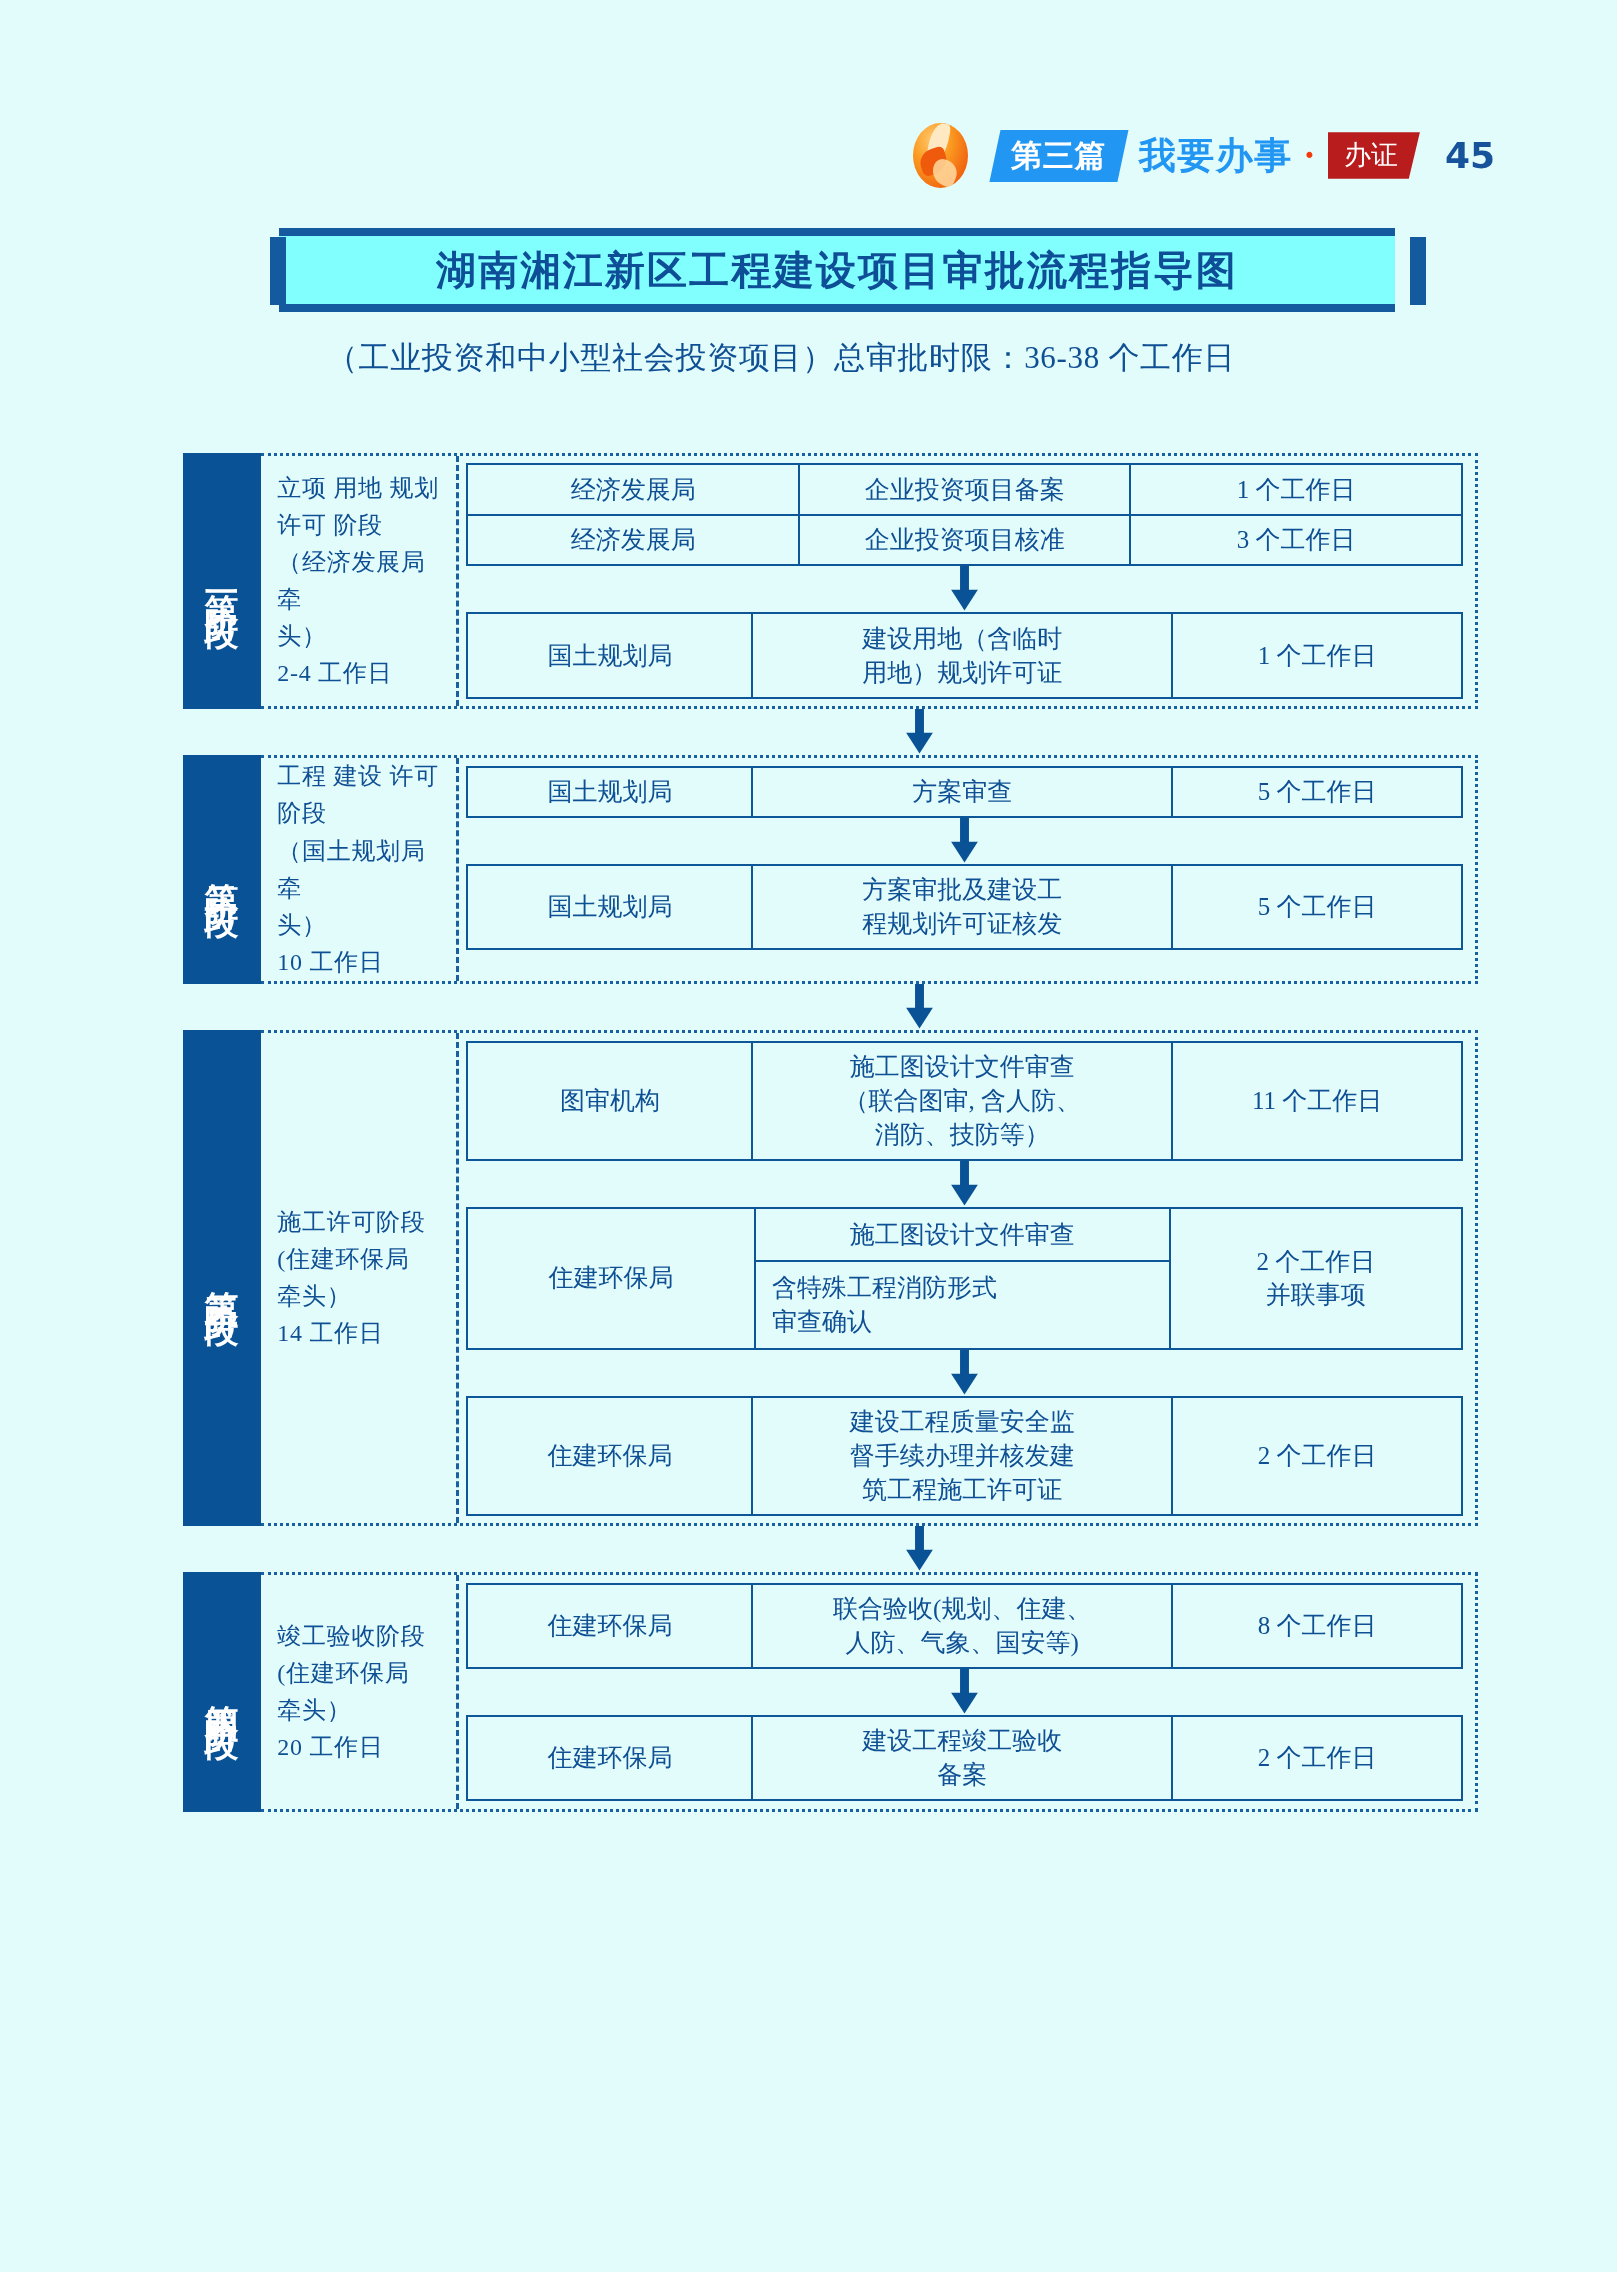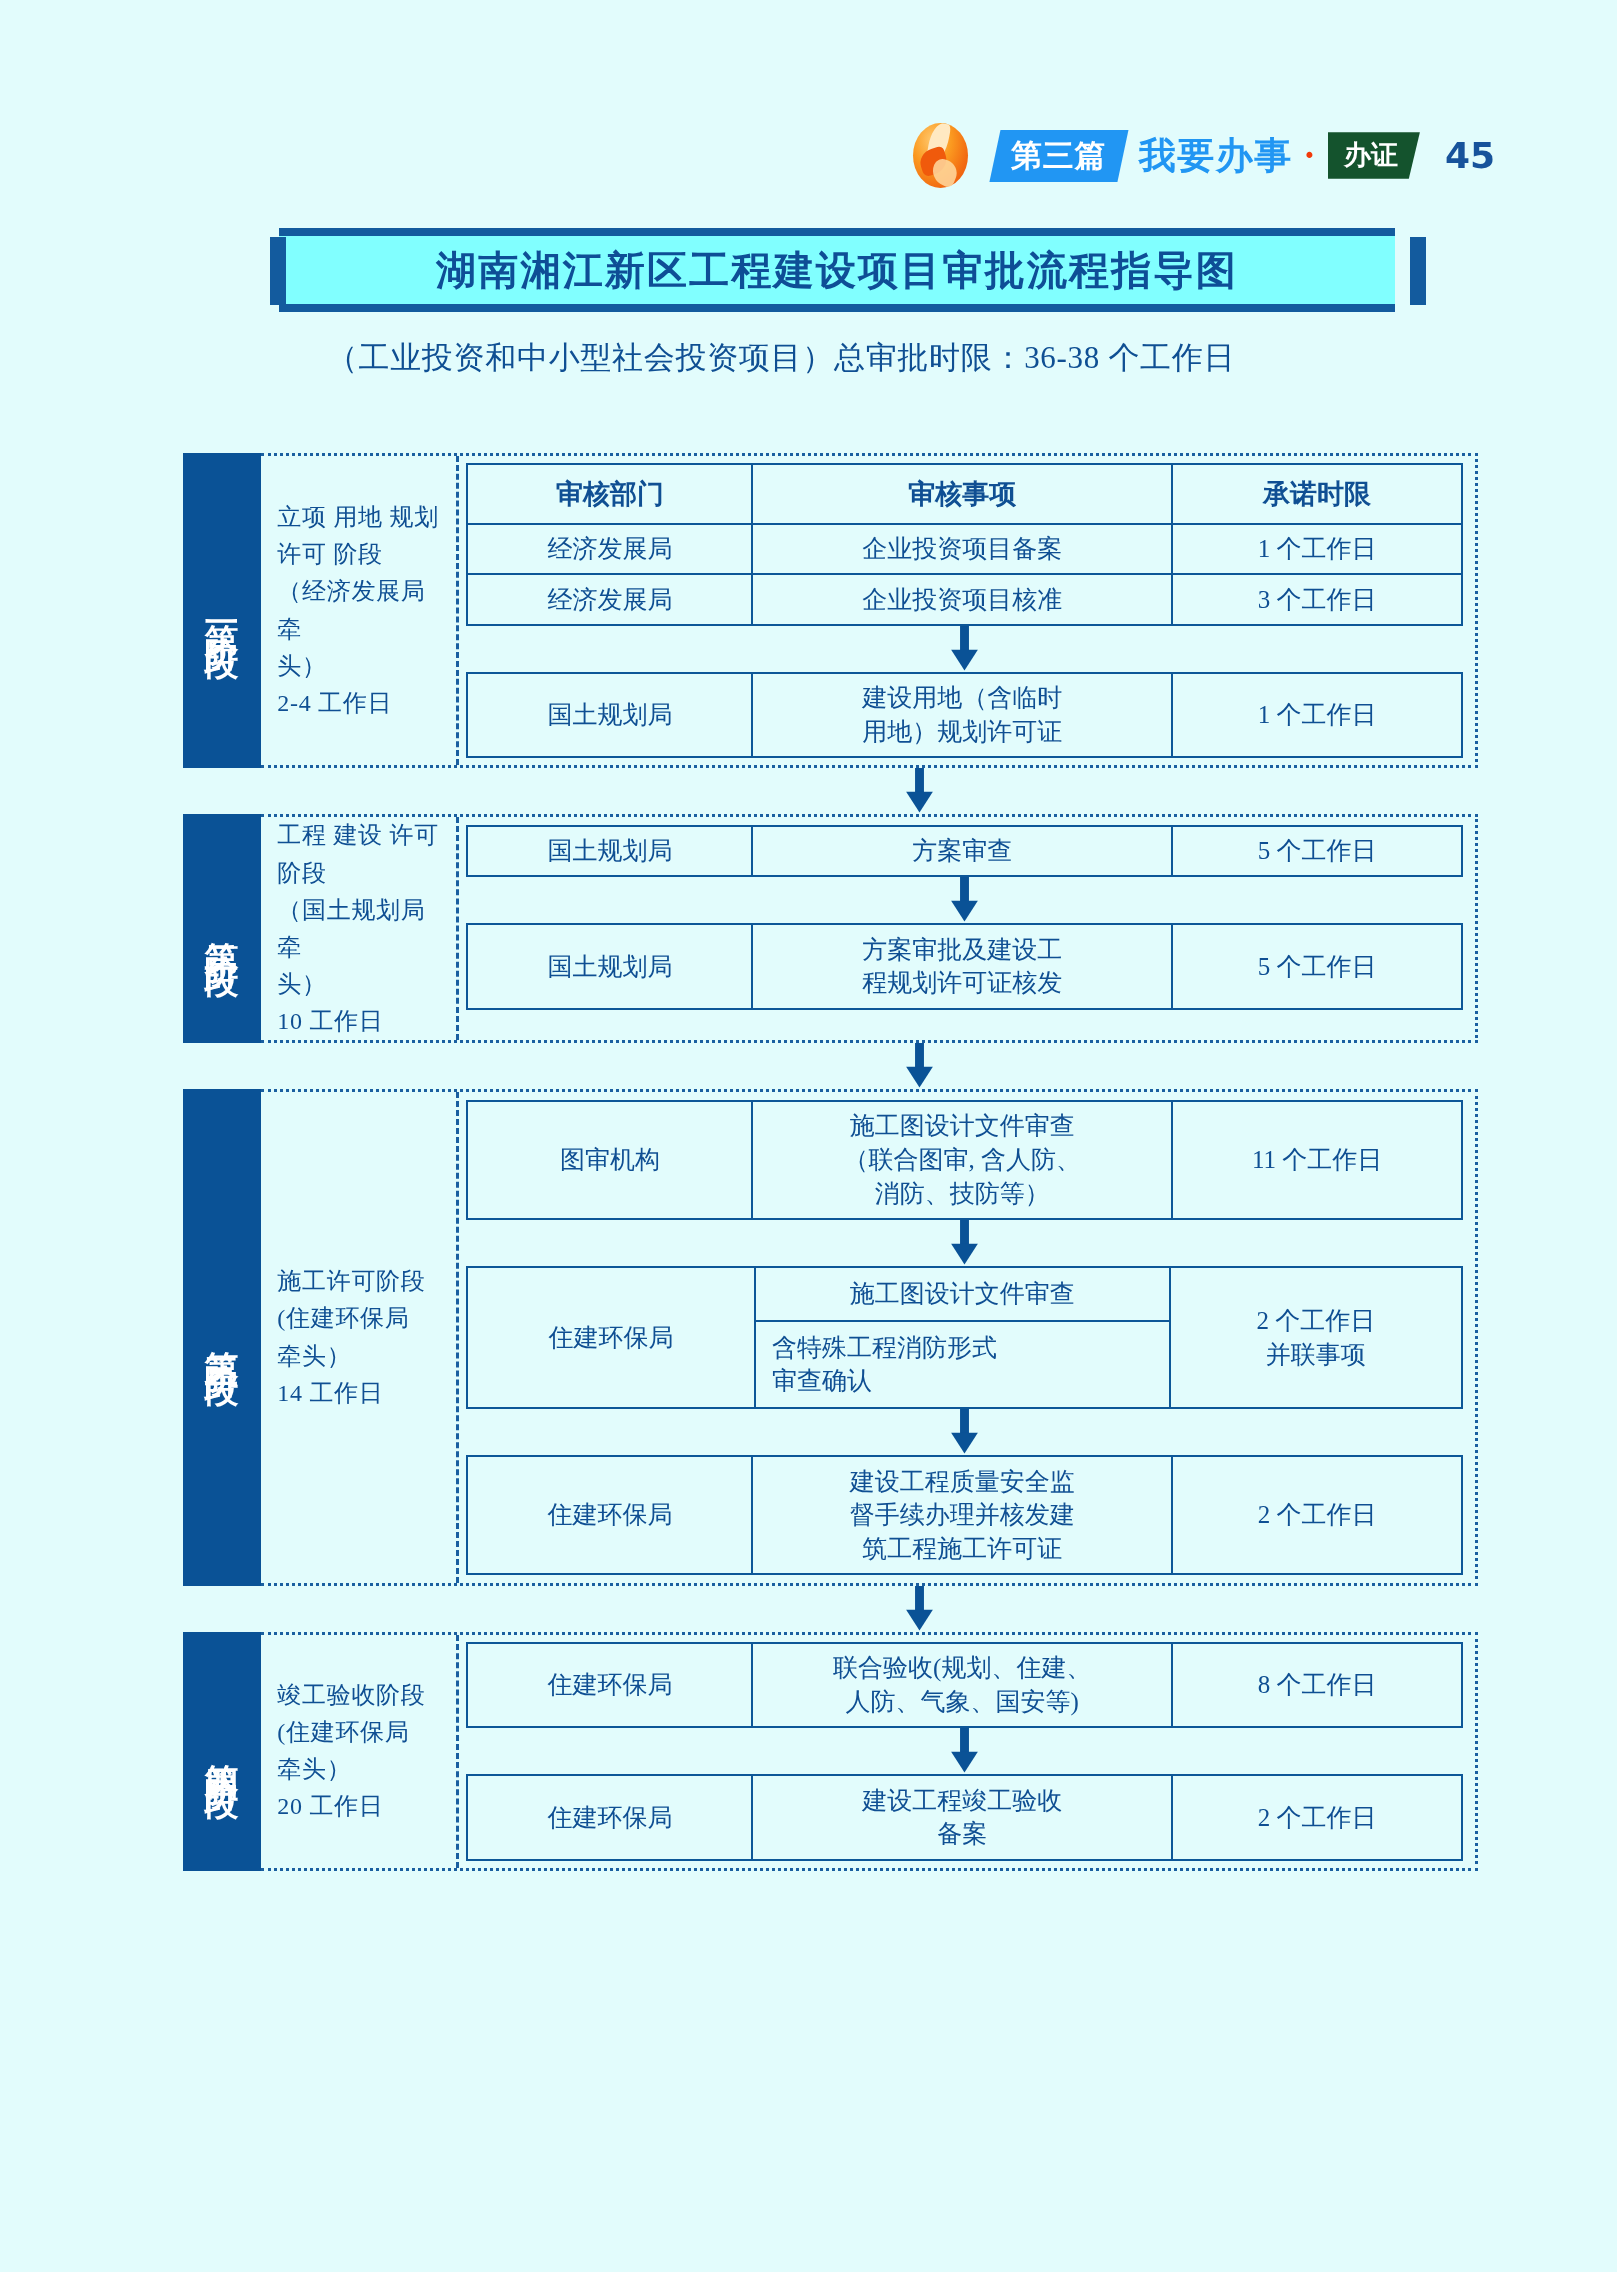--- a/index.html
+++ b/index.html
@@ -44,22 +44,22 @@
     transform:skewX(-12deg);
     margin-right:16.3px;letter-spacing:0.7px;
   }
   .badge-blue span{display:inline-block;transform:skewX(12deg);}
   .head-title{
     color:#2196F3;font-family:"DejaVu Sans", sans-serif;font-weight:bold;
     font-size:37px;letter-spacing:1.5px;margin-right:10.4px;white-space:nowrap;
   }
   .head-dot{color:#F23A0A;font-size:37px;font-weight:bold;margin-right:12px;}
   .badge-red{
-    background:#14532d;color:#FFFFFF;
-    font-family:"DejaVu Sans", sans-serif;font-weight:bold;font-size:27px;line-height:1;
+    background:#b91c1c;color:#FFFFFF;
+    font-family:"DejaVu Sans", sans-serif;font-weight:normal;font-size:27px;line-height:1;
     padding:9px 22px 10.4px 16.3px;
     clip-path:polygon(0 0, 100% 0, 88% 100%, 0 100%);
     margin-right:25px;
   }
   .page-num{
     color:#17539B;font-family:"DejaVu Sans", sans-serif;font-weight:bold;
     font-size:36px;line-height:1;
   }
 
   
@@ -191,25 +191,20 @@
       <div class="stage-desc">
         <div class="stage-desc-inner" style="white-space:pre-line">立项 用地 规划
 许可 阶段
 （经济发展局牵
 头）
 2-4 工作日</div>
       </div>
       <div class="stage-tables">
         <table class="tbl">
           <tbody>
-              <tr>
-            <th class="col-a">审核部门</th>
-            <th class="col-b">审核事项</th>
-            <th class="col-c">承诺时限</th>
-          </tr>
           <tr>
             <td>经济发展局</td>
             <td>企业投资项目备案</td>
             <td>1 个工作日</td>
           </tr>
           <tr>
             <td>经济发展局</td>
             <td>企业投资项目核准</td>
             <td>3 个工作日</td>
           </tr>

